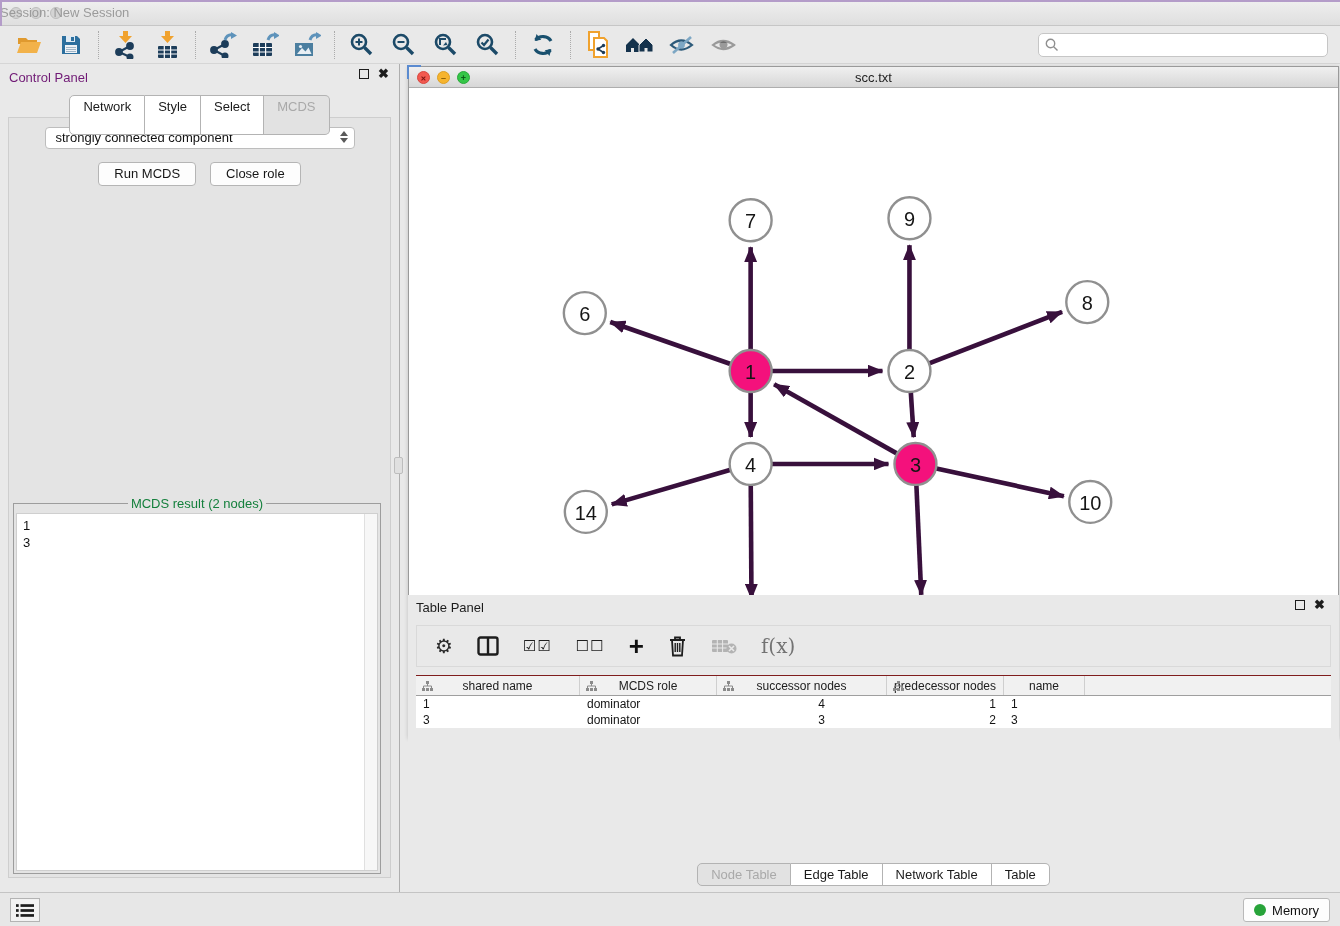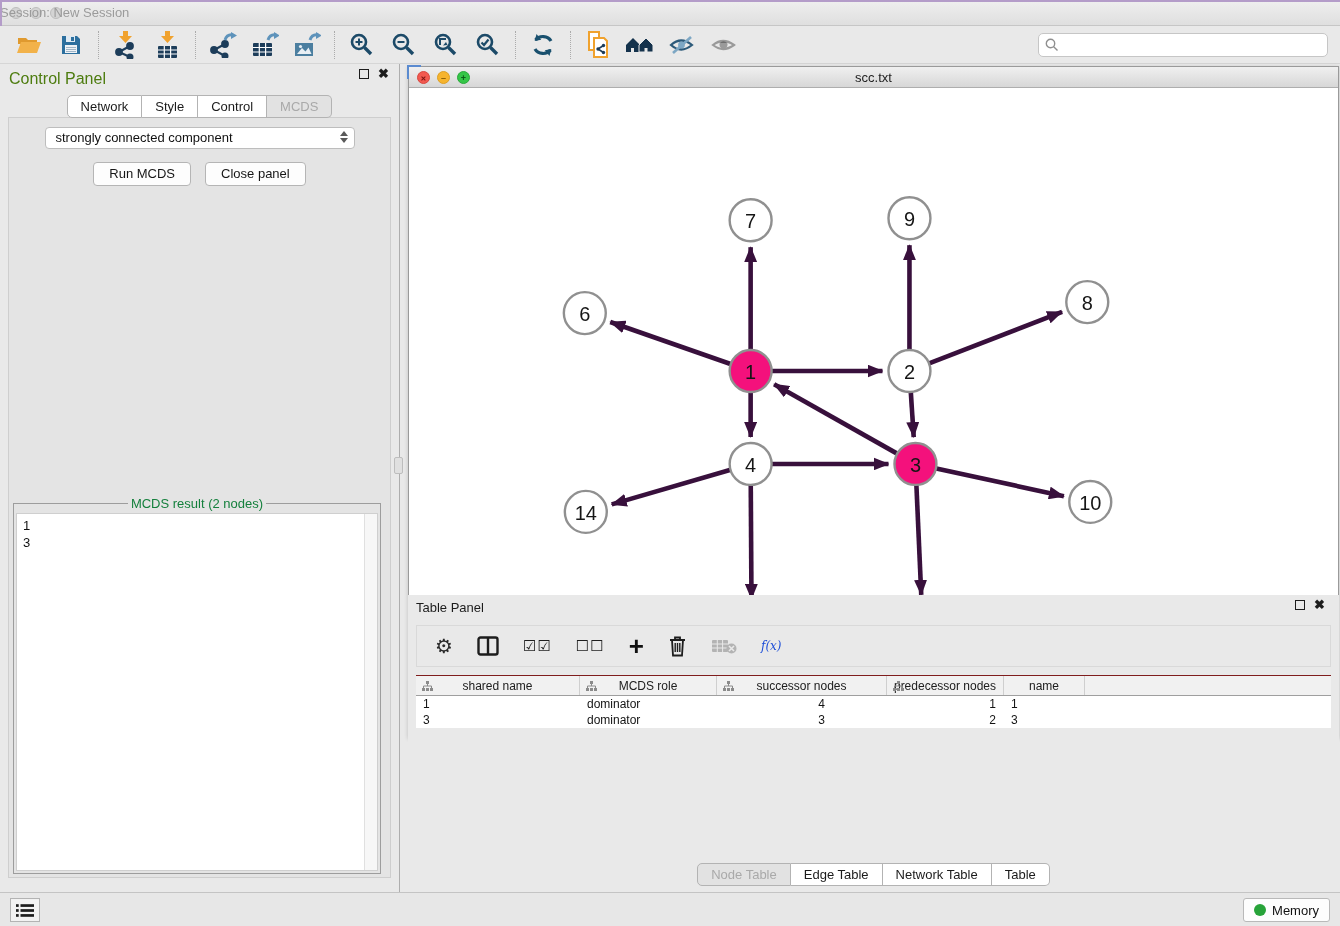--- a/index.html
+++ b/index.html
@@ -27,26 +27,26 @@
   .searchwrap input { width:290px; height:24px; border:1px solid #c6c6c6; border-radius:5px;
     background:#fff; padding-left:26px; font-size:13px; color:#333; outline:none; }
   .searchwrap svg { position:absolute; left:7px; top:5px; }
 
   
   .main { position:absolute; left:0; top:64px; right:0; bottom:34px; }
 
   
   .cpanel { position:absolute; left:0; top:0; width:400px; bottom:0; border-right:1px solid #aeaeae; background:#e9e9e9; }
   .panel-head { position:absolute; left:0; top:0; right:0; height:26px; }
-  .panel-head .ph-title { position:absolute; left:9px; top:6px; font-size:16px; color:#4d7c0f; }
+  .panel-head .ph-title { position:absolute; left:9px; top:6px; font-size:13px; color:#701a75; }
   .ph-btns { position:absolute; right:10px; top:5px; display:flex; gap:9px; align-items:center; }
   .float-ic { width:10px; height:10px; border:1.6px solid #1c1c1c; display:inline-block; }
   .close-ic { font-size:13px; font-weight:bold; color:#1c1c1c; line-height:10px; }
 
-  .tabs { position:absolute; left:0; right:0; top:31px; height:23px; display:flex; justify-content:center; z-index:2; }
+  .tabs { position:absolute; left:0; right:0; top:31px; height:40px; display:flex; justify-content:center; z-index:2; }
   .tab { font-size:13px; color:#1b1b1b; background:#fff; border:1px solid #b3b3b3; border-left:none;
     padding:3px 13px 4px; cursor:default; }
   .tab:first-child { border-left:1px solid #b3b3b3; border-radius:5px 0 0 5px; }
   .tab:last-child { border-radius:0 5px 5px 0; }
   .tab.sel { background:#e2e2e2; color:#a9a9a9;text-align:center; }
 
   .cp-content { position:absolute; left:8px; right:8px; top:53px; bottom:14px;
     background:#e4e4e4; border:1px solid #cecece; }
   .opt-label { margin-top:22px; text-align:center; font-size:13px; color:#141414; }
   .selectbox { position:relative; margin:9px auto 0; width:310px; height:22px; background:#fff;
@@ -94,21 +94,21 @@
   
   .tpanel { position:absolute; left:0; right:0; top:531px; bottom:2px; background:#e9e9e9; }
   .tp-head { position:absolute; left:0; top:0; right:0; height:26px; }
   .tp-head .ph-title { position:absolute; left:8px; top:5px; font-size:13px; color:#1c1c1c; }
   .tp-toolbar { position:absolute; left:8px; right:8px; top:30px; height:42px; background:#e9e9e9;
     border:1px solid #d9d9d9; display:flex; align-items:center; gap:24px; padding-left:18px; }
   .tico { display:flex; align-items:center; justify-content:center; height:30px; }
   .gear { font-size:20px; color:#2a2a2a; font-family:"DejaVu Sans",sans-serif; }
   .checks { font-size:15px; color:#1d1d1d; letter-spacing:1px; font-family:"DejaVu Sans",sans-serif; }
   .plus { font-size:26px; font-weight:bold; color:#111; line-height:20px; }
-  .fx { font-family:"DejaVu Serif",serif; font-style:italic; font-size:12px; color:#1d4ed8; }
+  .fx { font-family:"DejaVu Serif",serif; font-size:20px; color:#737373; }
 
   .tbl { position:absolute; left:8px; right:8px; top:80px; }
   .tbl-head { display:flex; height:21px; background:#f1f1f1; border-top:1px solid #7f1d1d; border-bottom:1px solid #9f9f9f; }
   .th { position:relative; font-size:12px; color:#202020; text-align:center; line-height:20px;
     border-right:1px solid #cfcfcf; background:#f1f1f1; }
   .th svg { position:absolute; left:6px; top:5px; }
   .tbl-body { background:#fff; }
   .trow { display:flex; height:16px; font-size:12px; color:#141414; }
   .td { line-height:16px; overflow:hidden; white-space:nowrap; }
   .td.l { text-align:left; padding-left:7px; }
@@ -300,34 +300,34 @@
       <div class="panel-head">
         <span class="ph-title">Control Panel</span>
         <span class="ph-btns">
           <span class="float-ic"></span>
           <span class="close-ic">✖</span>
         </span>
       </div>
       <div class="tabs">
         <span class="tab">Network</span>
         <span class="tab">Style</span>
-        <span class="tab">Control</span>
+        <span class="tab">Select</span>
         <span class="tab sel">MCDS</span>
       </div>
       <div class="cp-content">
         <div class="selectbox">
           <span>strongly connected component</span>
           <span class="stepper">
             <i class="step-up"></i>
               <i class="step-down"></i>
           </span>
         </div>
         <div class="btnrow">
           <button class="pushbtn">Run MCDS</button>
-          <button class="pushbtn">Close panel</button>
+          <button class="pushbtn">Close role</button>
         </div>
         <fieldset class="result">
           <legend>MCDS result (2 nodes)</legend>
           <div class="result-area">
             <div>1</div>
             <div>3</div>
             <div class="result-scroll"></div>
           </div>
         </fieldset>
       </div>

